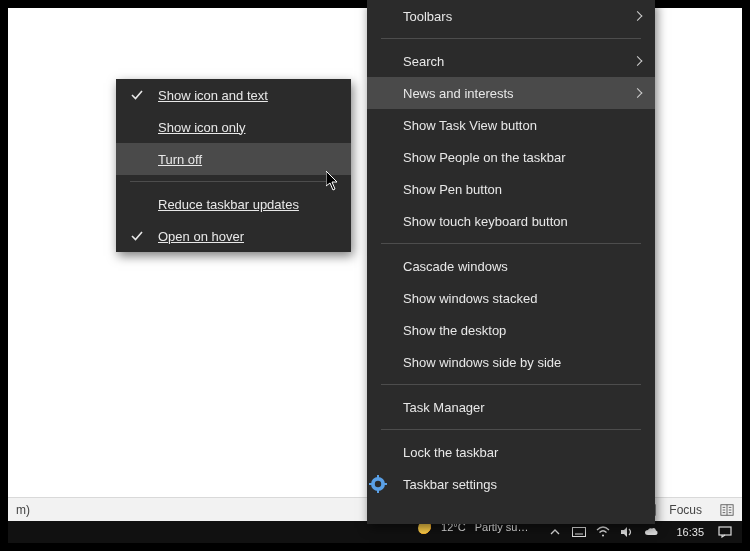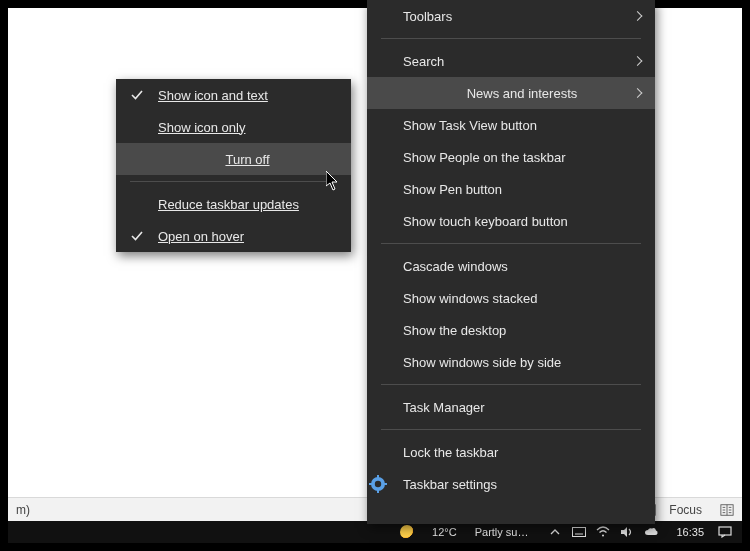--- a/index.html
+++ b/index.html
@@ -53,22 +53,22 @@
     height: 22px;
     background: #111;
     color: #e6e6e6;
     display: flex;
     align-items: center;
     font-size: 11px;
   }
   .taskbar .left { flex: 1; }
   .taskbar .weather {
     display: flex;
-    align-items: center;
-    gap: 18px;
+    align-items: flex-start;
+    gap: 9px;
     padding: 0 10px;
     height: 100%;
   }
   .taskbar .weather .sun {
     width: 14px; height: 14px;
     background: radial-gradient(circle at 40% 40%, #ffd04a 55%, #f0a020 62%, transparent 64%);
     border-radius: 50%;
   }
   .taskbar .tray {
     display: flex;
@@ -116,21 +116,20 @@
     content: "";
     position: absolute;
     right: 14px; top: 50%;
     width: 6px; height: 6px;
     border-top: 1.5px solid #cfcfcf;
     border-right: 1.5px solid #cfcfcf;
     transform: translateY(-50%) rotate(45deg);
   }
   .menu .item.hover {
     background: #4a4a4a;
-    justify-content: center;
   }
   .menu .sep {
     height: 1px;
     margin: 6px 14px;
     background: #4d4d4d;
   }
   .menu .check {
     position: absolute;
     left: 14px; top: 50%;
     transform: translateY(-50%);

